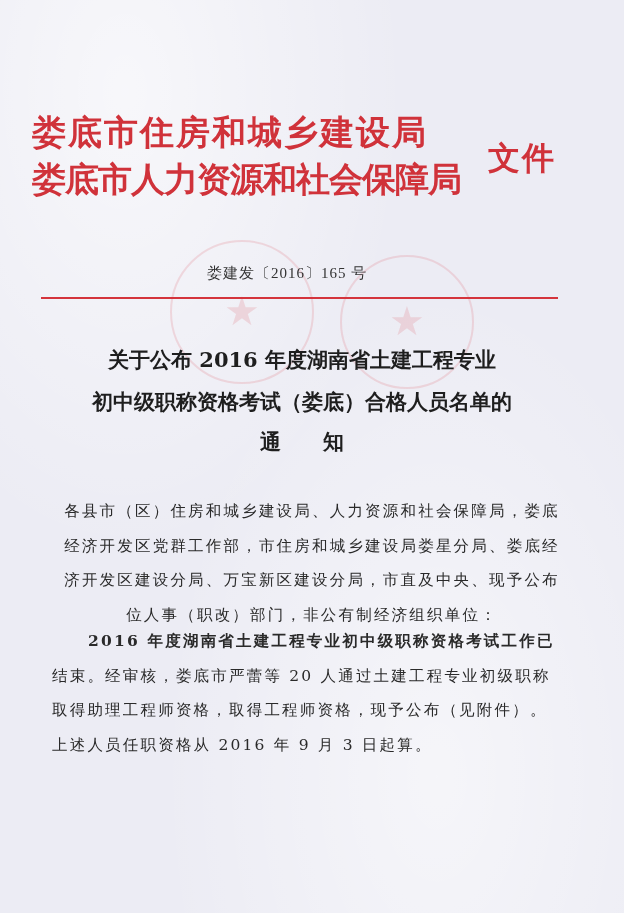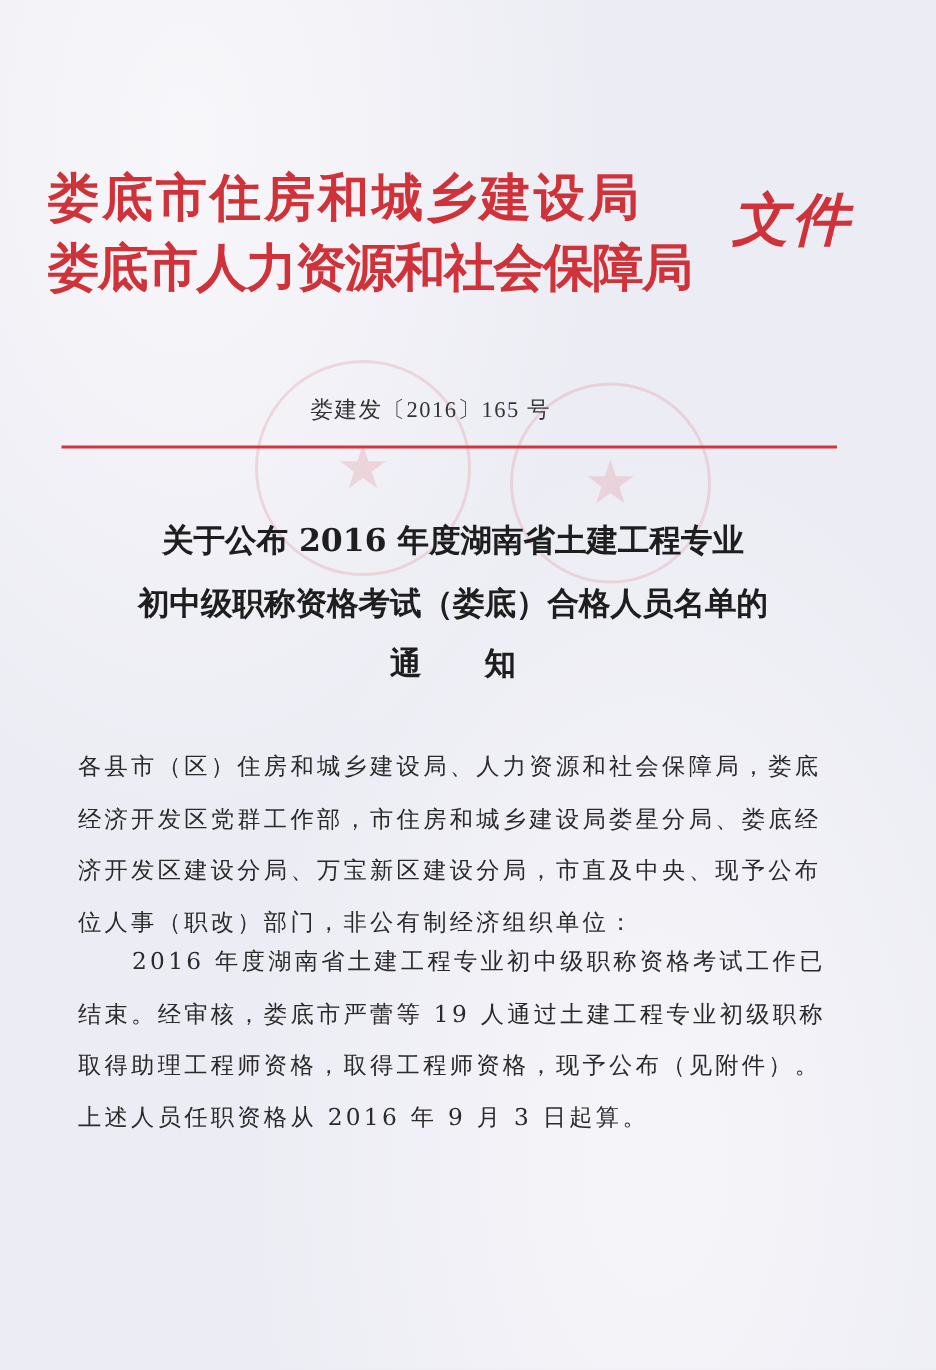--- a/index.html
+++ b/index.html
@@ -40,26 +40,25 @@
     .issuer-2 {
       left: 32px;
       top: 159px;
       font-size: 34px;
       letter-spacing: -1px;
       line-height: 40px;
       white-space: nowrap;
     }
     .doc-type {
       left: 488px;
-      top: 124px;
-      font-size: 38px;
+      top: 136px;
+      font-size: 32px;
       line-height: 44px;
       letter-spacing: 2px;
       white-space: nowrap;
-      font-style: italic;
     }
     .doc-number {
       position: absolute;
       left: 207px;
       top: 264px;
       font-family: Liberation Serif, serif;
       font-size: 15px;
       color: #333;
       letter-spacing: 1px;
       white-space: nowrap;
@@ -121,31 +120,33 @@
       left: 52px;
       width: 520px;
       font-family: "DejaVu Serif", "Liberation Serif", serif;
       font-size: 15.5px;
       color: #2a2a2a;
       letter-spacing: 2.2px;
       line-height: 34.5px;
     }
     .addressee {
       top: 494px;
+      text-align: center;
     }
     .para {
       top: 624px;
     }
     .line {
       display: block;
       white-space: nowrap;
       height: 34.5px;
     }
     .indent {
       padding-left: 36px;
+      font-weight: bold;
     }
   </style>
 </head>
 <body>
 
 <div class="page">
 
   <div class="seal seal-left">
     <span class="star">★</span>
   </div>
@@ -169,18 +170,18 @@
 
   <div class="body addressee">
     <span class="line">各县市（区）住房和城乡建设局、人力资源和社会保障局，娄底</span>
     <span class="line">经济开发区党群工作部，市住房和城乡建设局娄星分局、娄底经</span>
     <span class="line">济开发区建设分局、万宝新区建设分局，市直及中央、现予公布</span>
     <span class="line">位人事（职改）部门，非公有制经济组织单位：</span>
   </div>
 
   <div class="body para">
     <span class="line indent">2016 年度湖南省土建工程专业初中级职称资格考试工作已</span>
-    <span class="line">结束。经审核，娄底市严蕾等 19 人通过土建工程专业初级职称</span>
+    <span class="line">结束。经审核，娄底市严蕾等 20 人通过土建工程专业初级职称</span>
     <span class="line">取得助理工程师资格，取得工程师资格，现予公布（见附件）。</span>
     <span class="line">上述人员任职资格从 2016 年 9 月 3 日起算。</span>
   </div>
 
 </div>
 
 </body></html>

